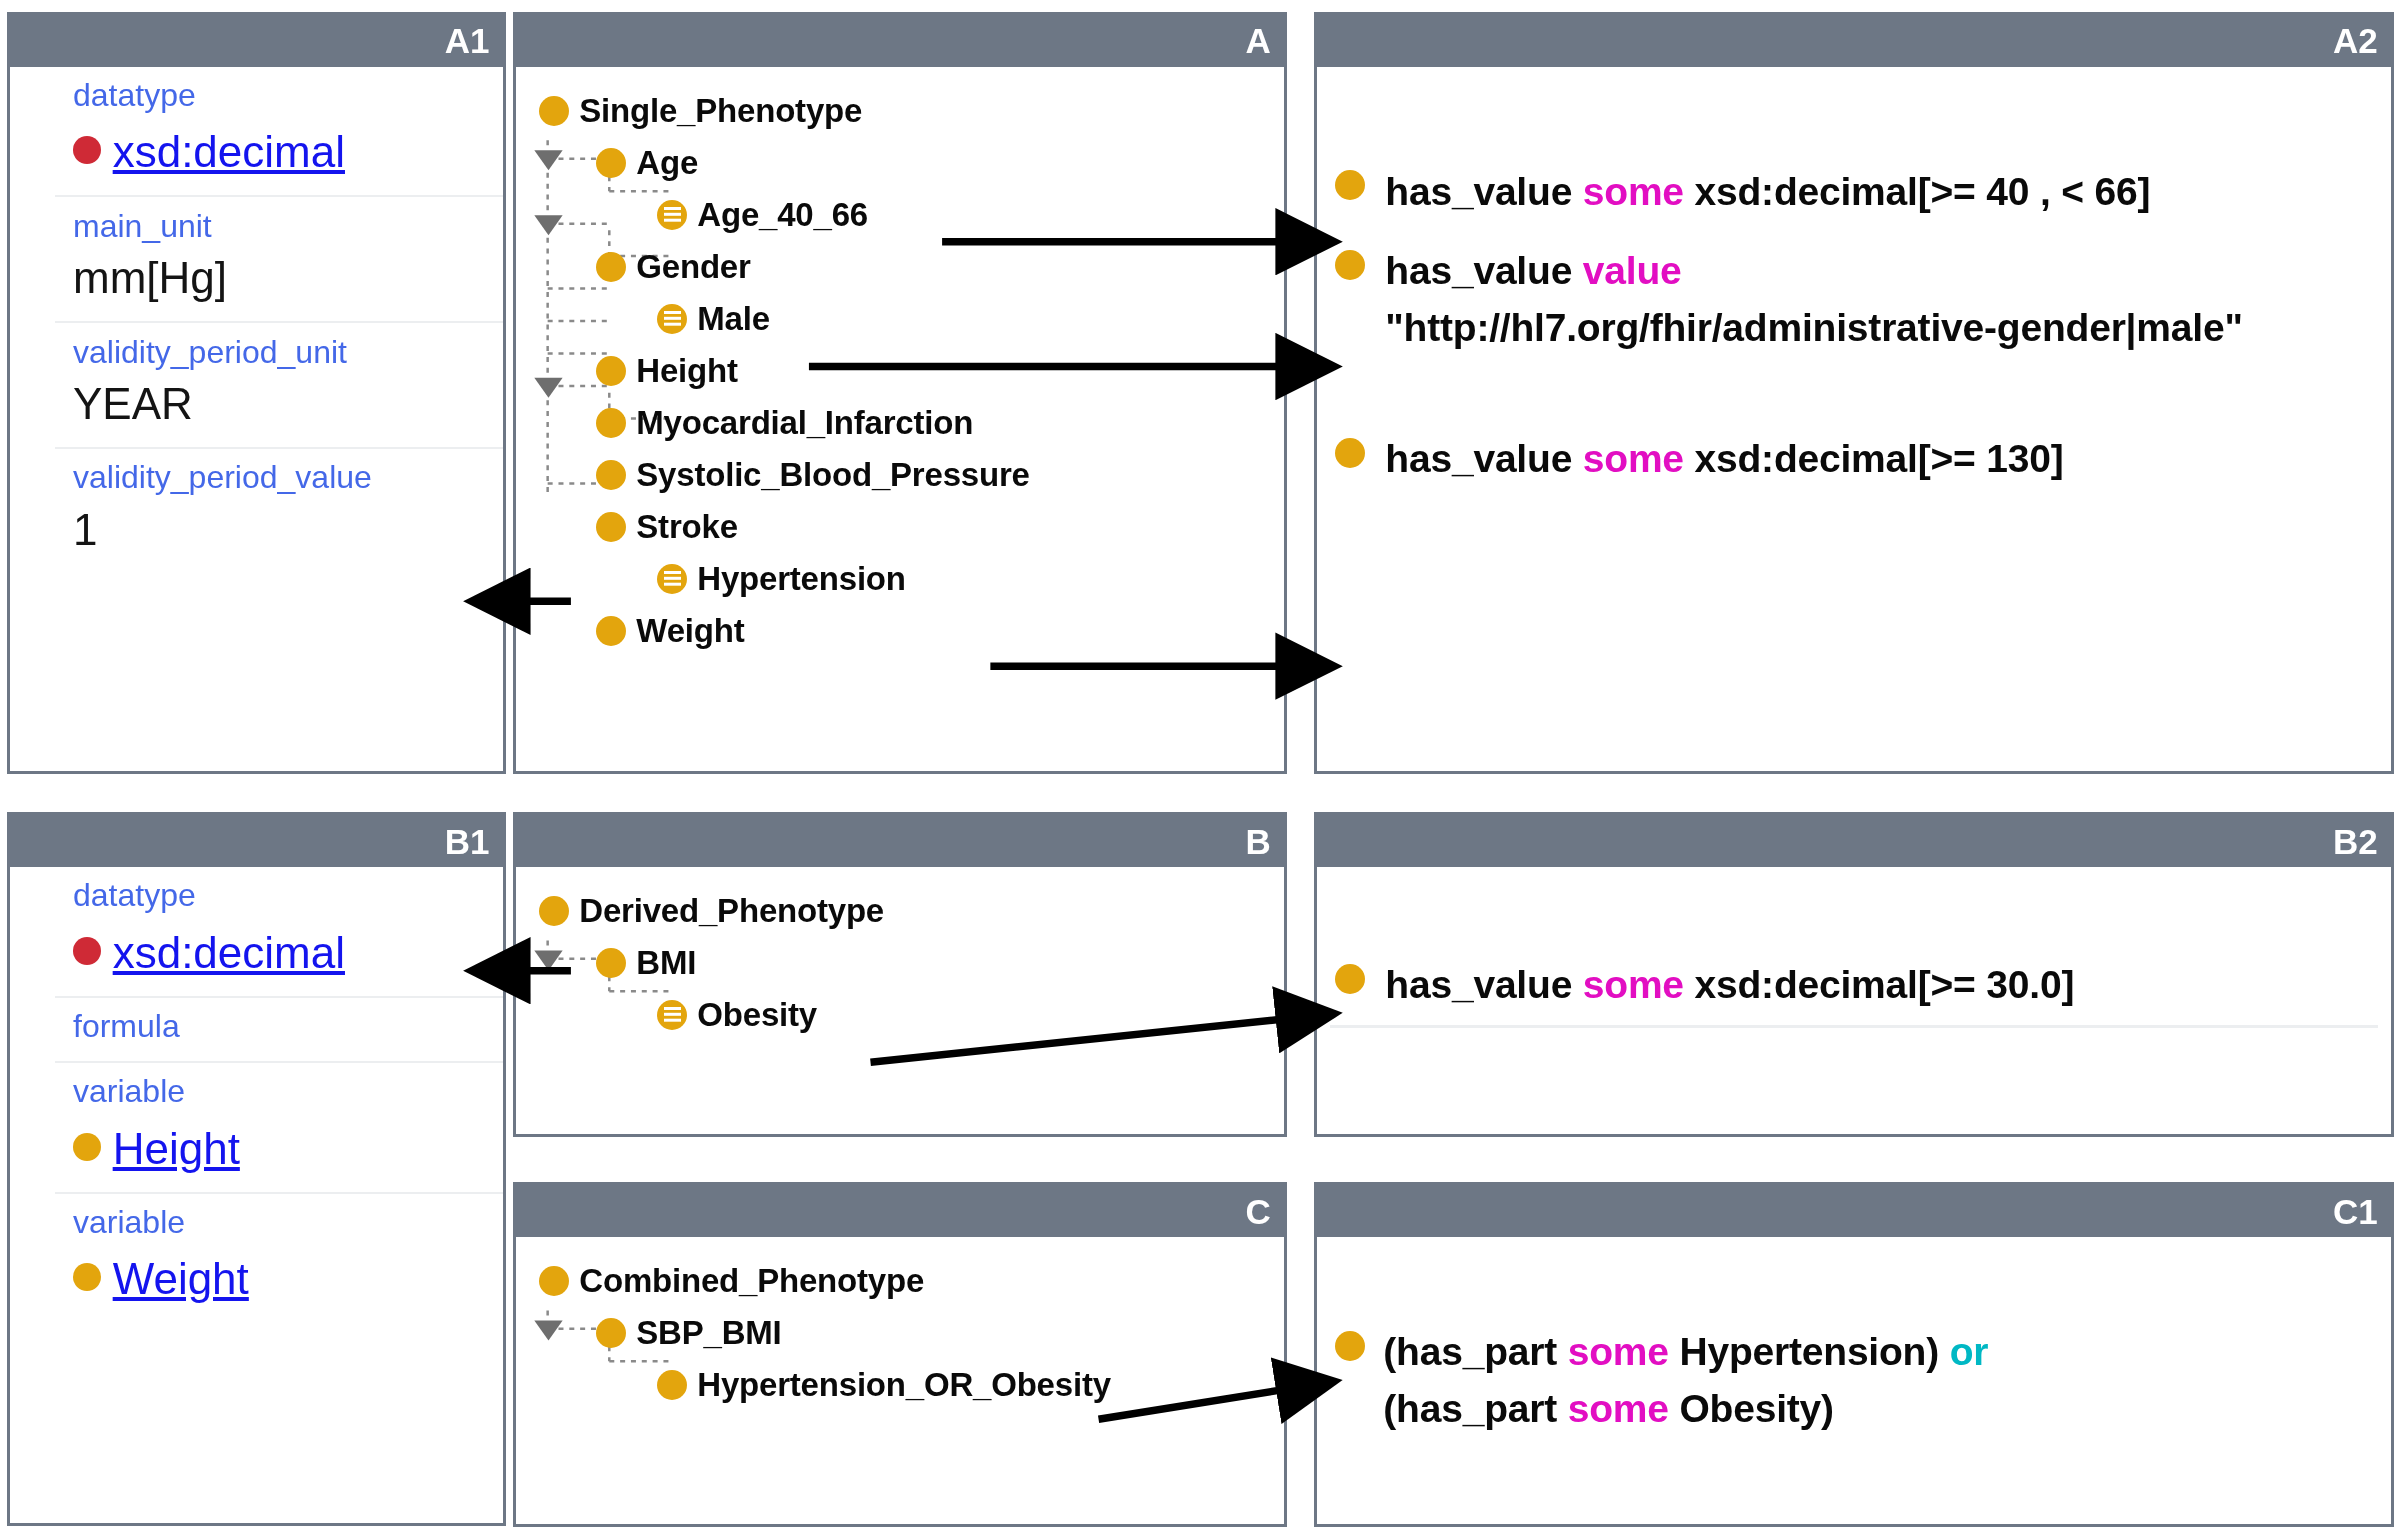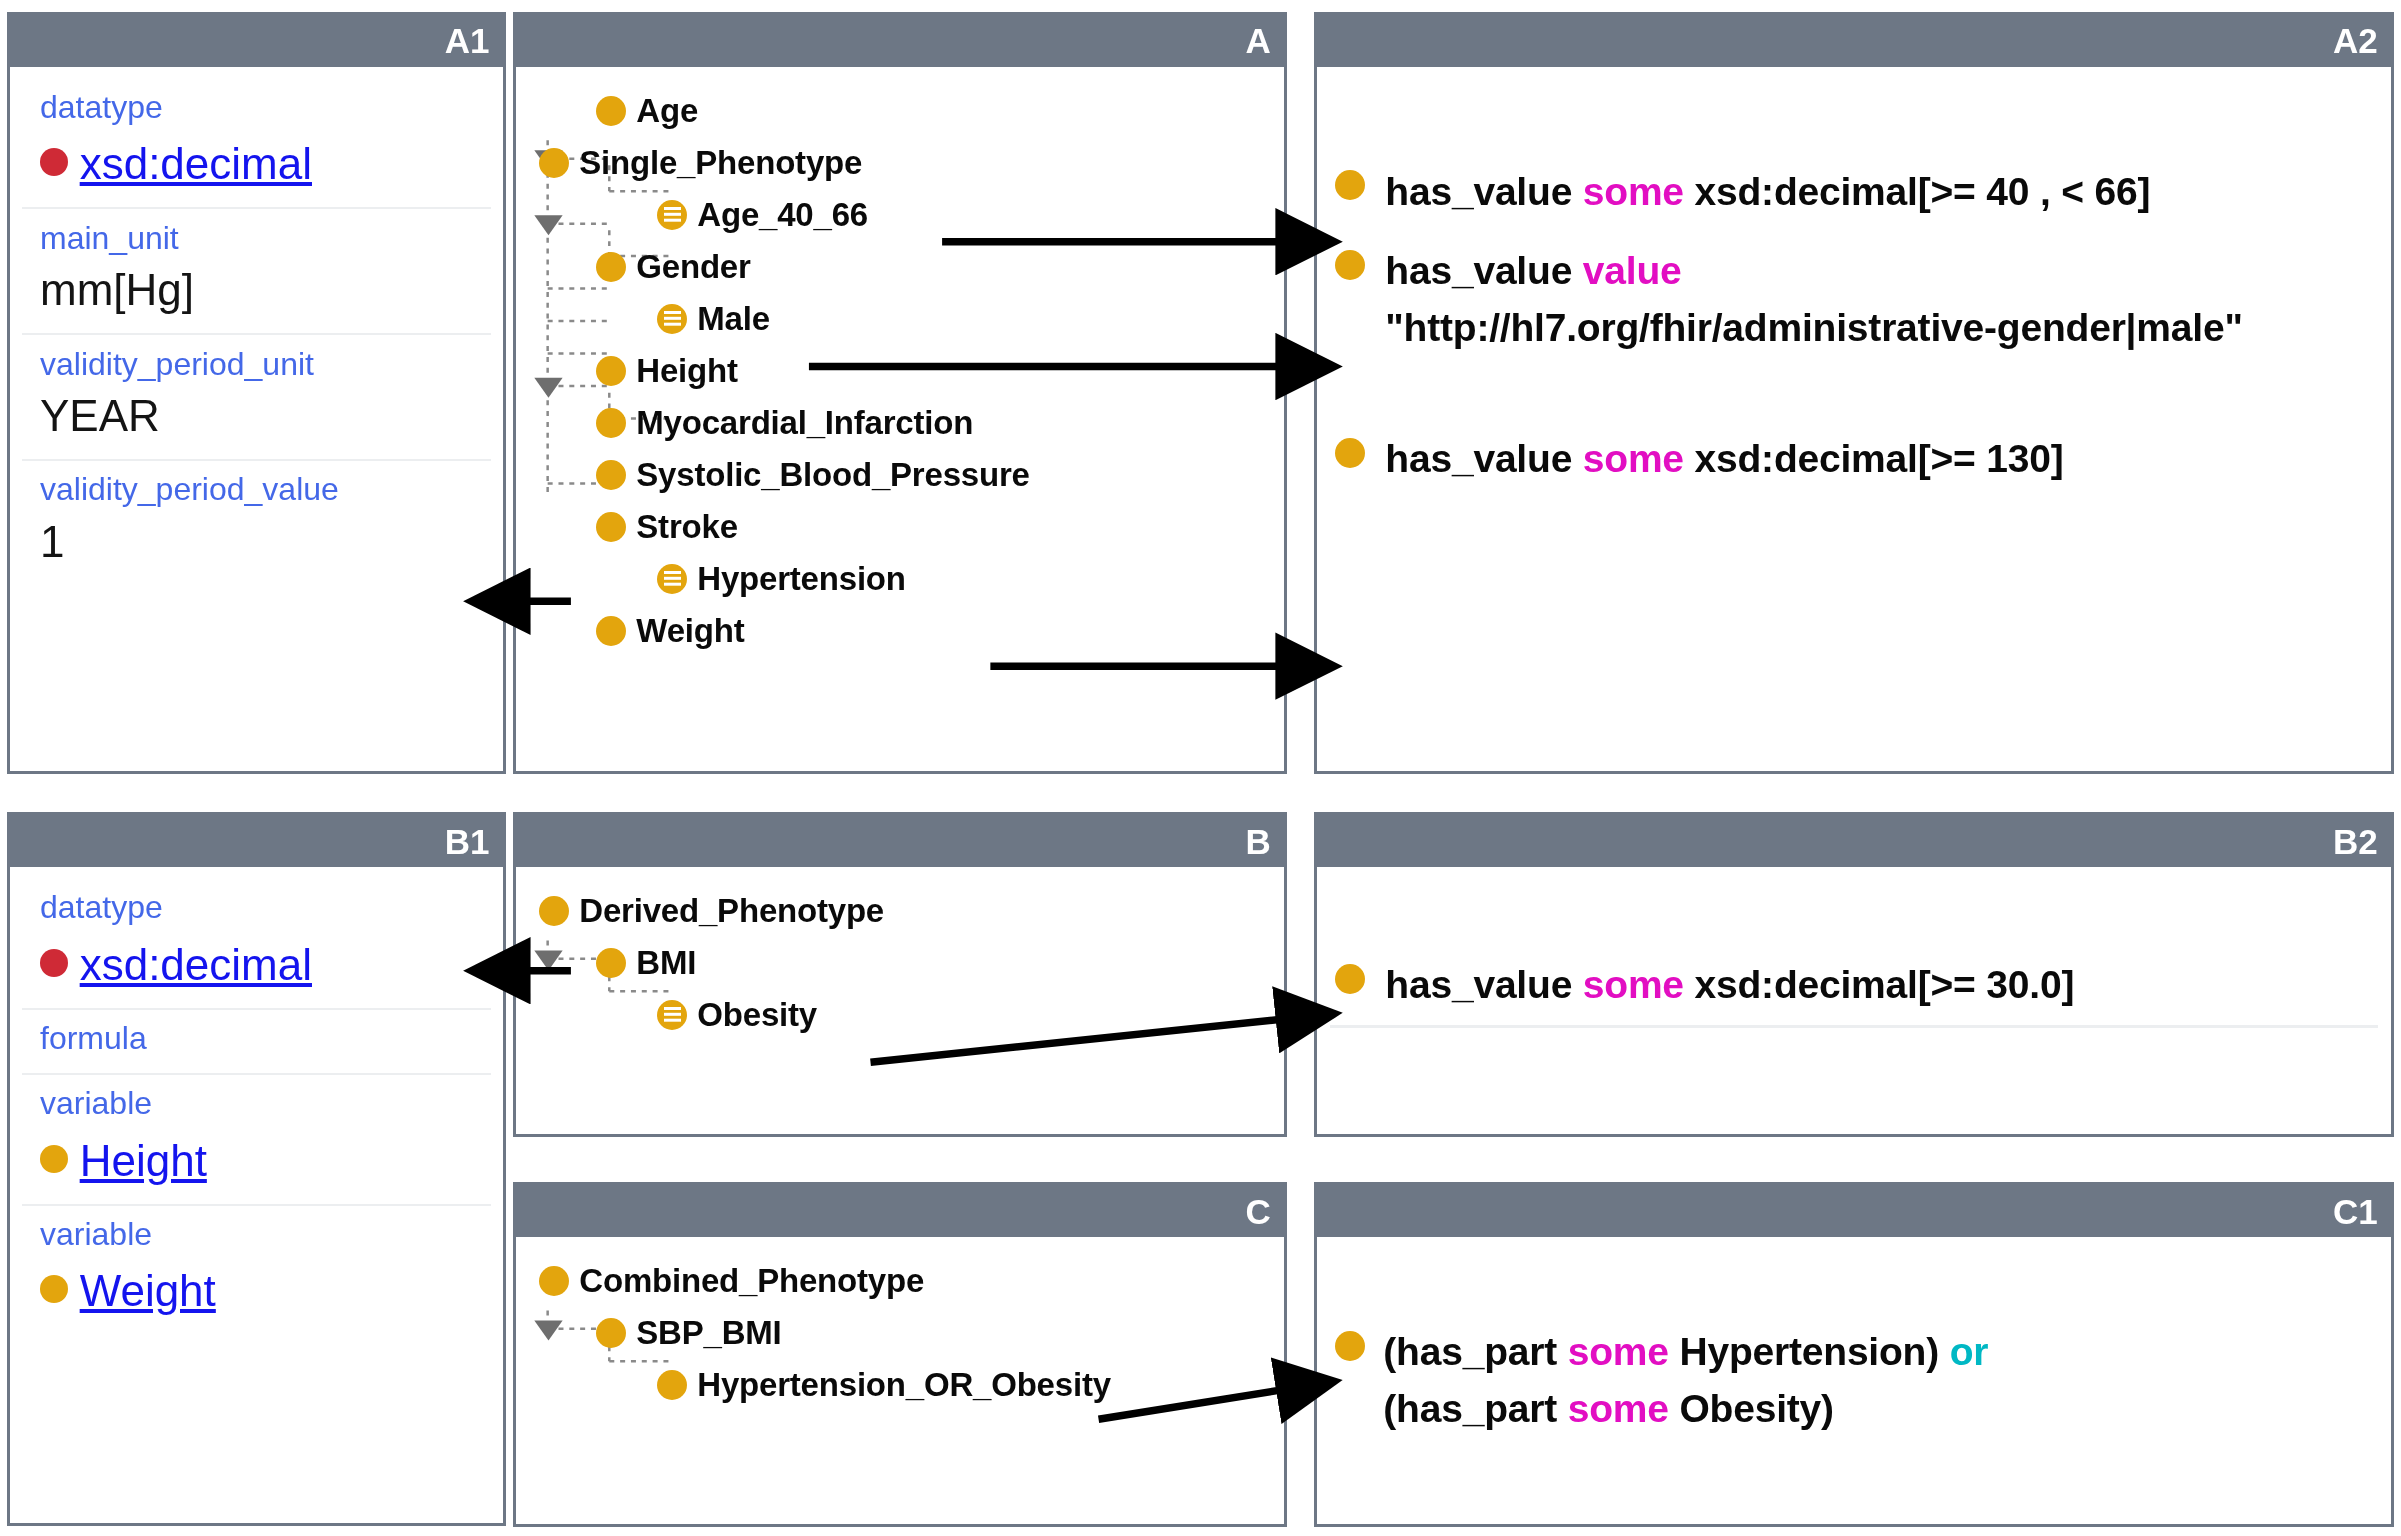--- a/index.html
+++ b/index.html
@@ -8,21 +8,21 @@
   
   .panel{position:absolute;box-sizing:border-box;background:#ffffff;
          border:3.3px solid #6d7785;}
   .panel-header{height:52px;background:#6d7785;display:flex;align-items:center;
                 justify-content:flex-end;padding-right:13.3px;box-sizing:border-box;}
   .panel-label{color:#ffffff;font-size:35px;font-weight:700;line-height:1;}
   .panel-body{position:relative;height:calc(100% - 52px);background:#ffffff;
               overflow:hidden;}
 
   
-  .meta-list{padding:12px;}
+  .meta-list{padding:0;margin-left:45px;}
   .meta-row{padding:8.3px 18.3px 15px 18.3px;border-bottom:2.5px solid #eceef0;}
   .meta-row:last-child{border-bottom:none;}
   .meta-key{color:#4468e8;font-size:32px;line-height:1.25;}
   .meta-val{color:#141414;font-size:44px;line-height:1.3;margin-top:3.3px;}
   .meta-val.link{color:#1414ee;text-decoration:underline;}
   .meta-val-row{display:flex;align-items:center;gap:11.7px;margin-top:5px;}
 
   .dot{flex:none;border-radius:50%;}
   .dot-red{width:28px;height:28px;background:#cf2a36;}
   .dot-gold{width:28px;height:28px;background:#e3a50d;}
@@ -121,27 +121,27 @@
 
       <line x1="112" y1="391" x2="112" y2="422" stroke="#8a8a8a" stroke-width="3" stroke-dasharray="6 7"></line>
       <line x1="112" y1="422" x2="186" y2="422" stroke="#8a8a8a" stroke-width="3" stroke-dasharray="6 7"></line>
 
       <polygon points="22,100 56,100 39,124" fill="#6e6e6e"></polygon>
       <polygon points="22,178 56,178 39,202" fill="#6e6e6e"></polygon>
       <polygon points="22,373 56,373 39,397" fill="#6e6e6e"></polygon>
     </svg>
 
     <div class="tree">
+      <div class="tnode lvl0">
+        <span class="ico"></span>
+        <span class="tlabel">Single_Phenotype</span>
+      </div>
       <div class="tnode lvl1">
         <span class="ico"></span>
         <span class="tlabel">Age</span>
-      </div>
-      <div class="tnode lvl0">
-        <span class="ico"></span>
-        <span class="tlabel">Single_Phenotype</span>
       </div>
       <div class="tnode lvl2">
         <span class="ico indiv"></span>
         <span class="tlabel">Age_40_66</span>
       </div>
       <div class="tnode lvl1">
         <span class="ico"></span>
         <span class="tlabel">Gender</span>
       </div>
       <div class="tnode lvl2">

